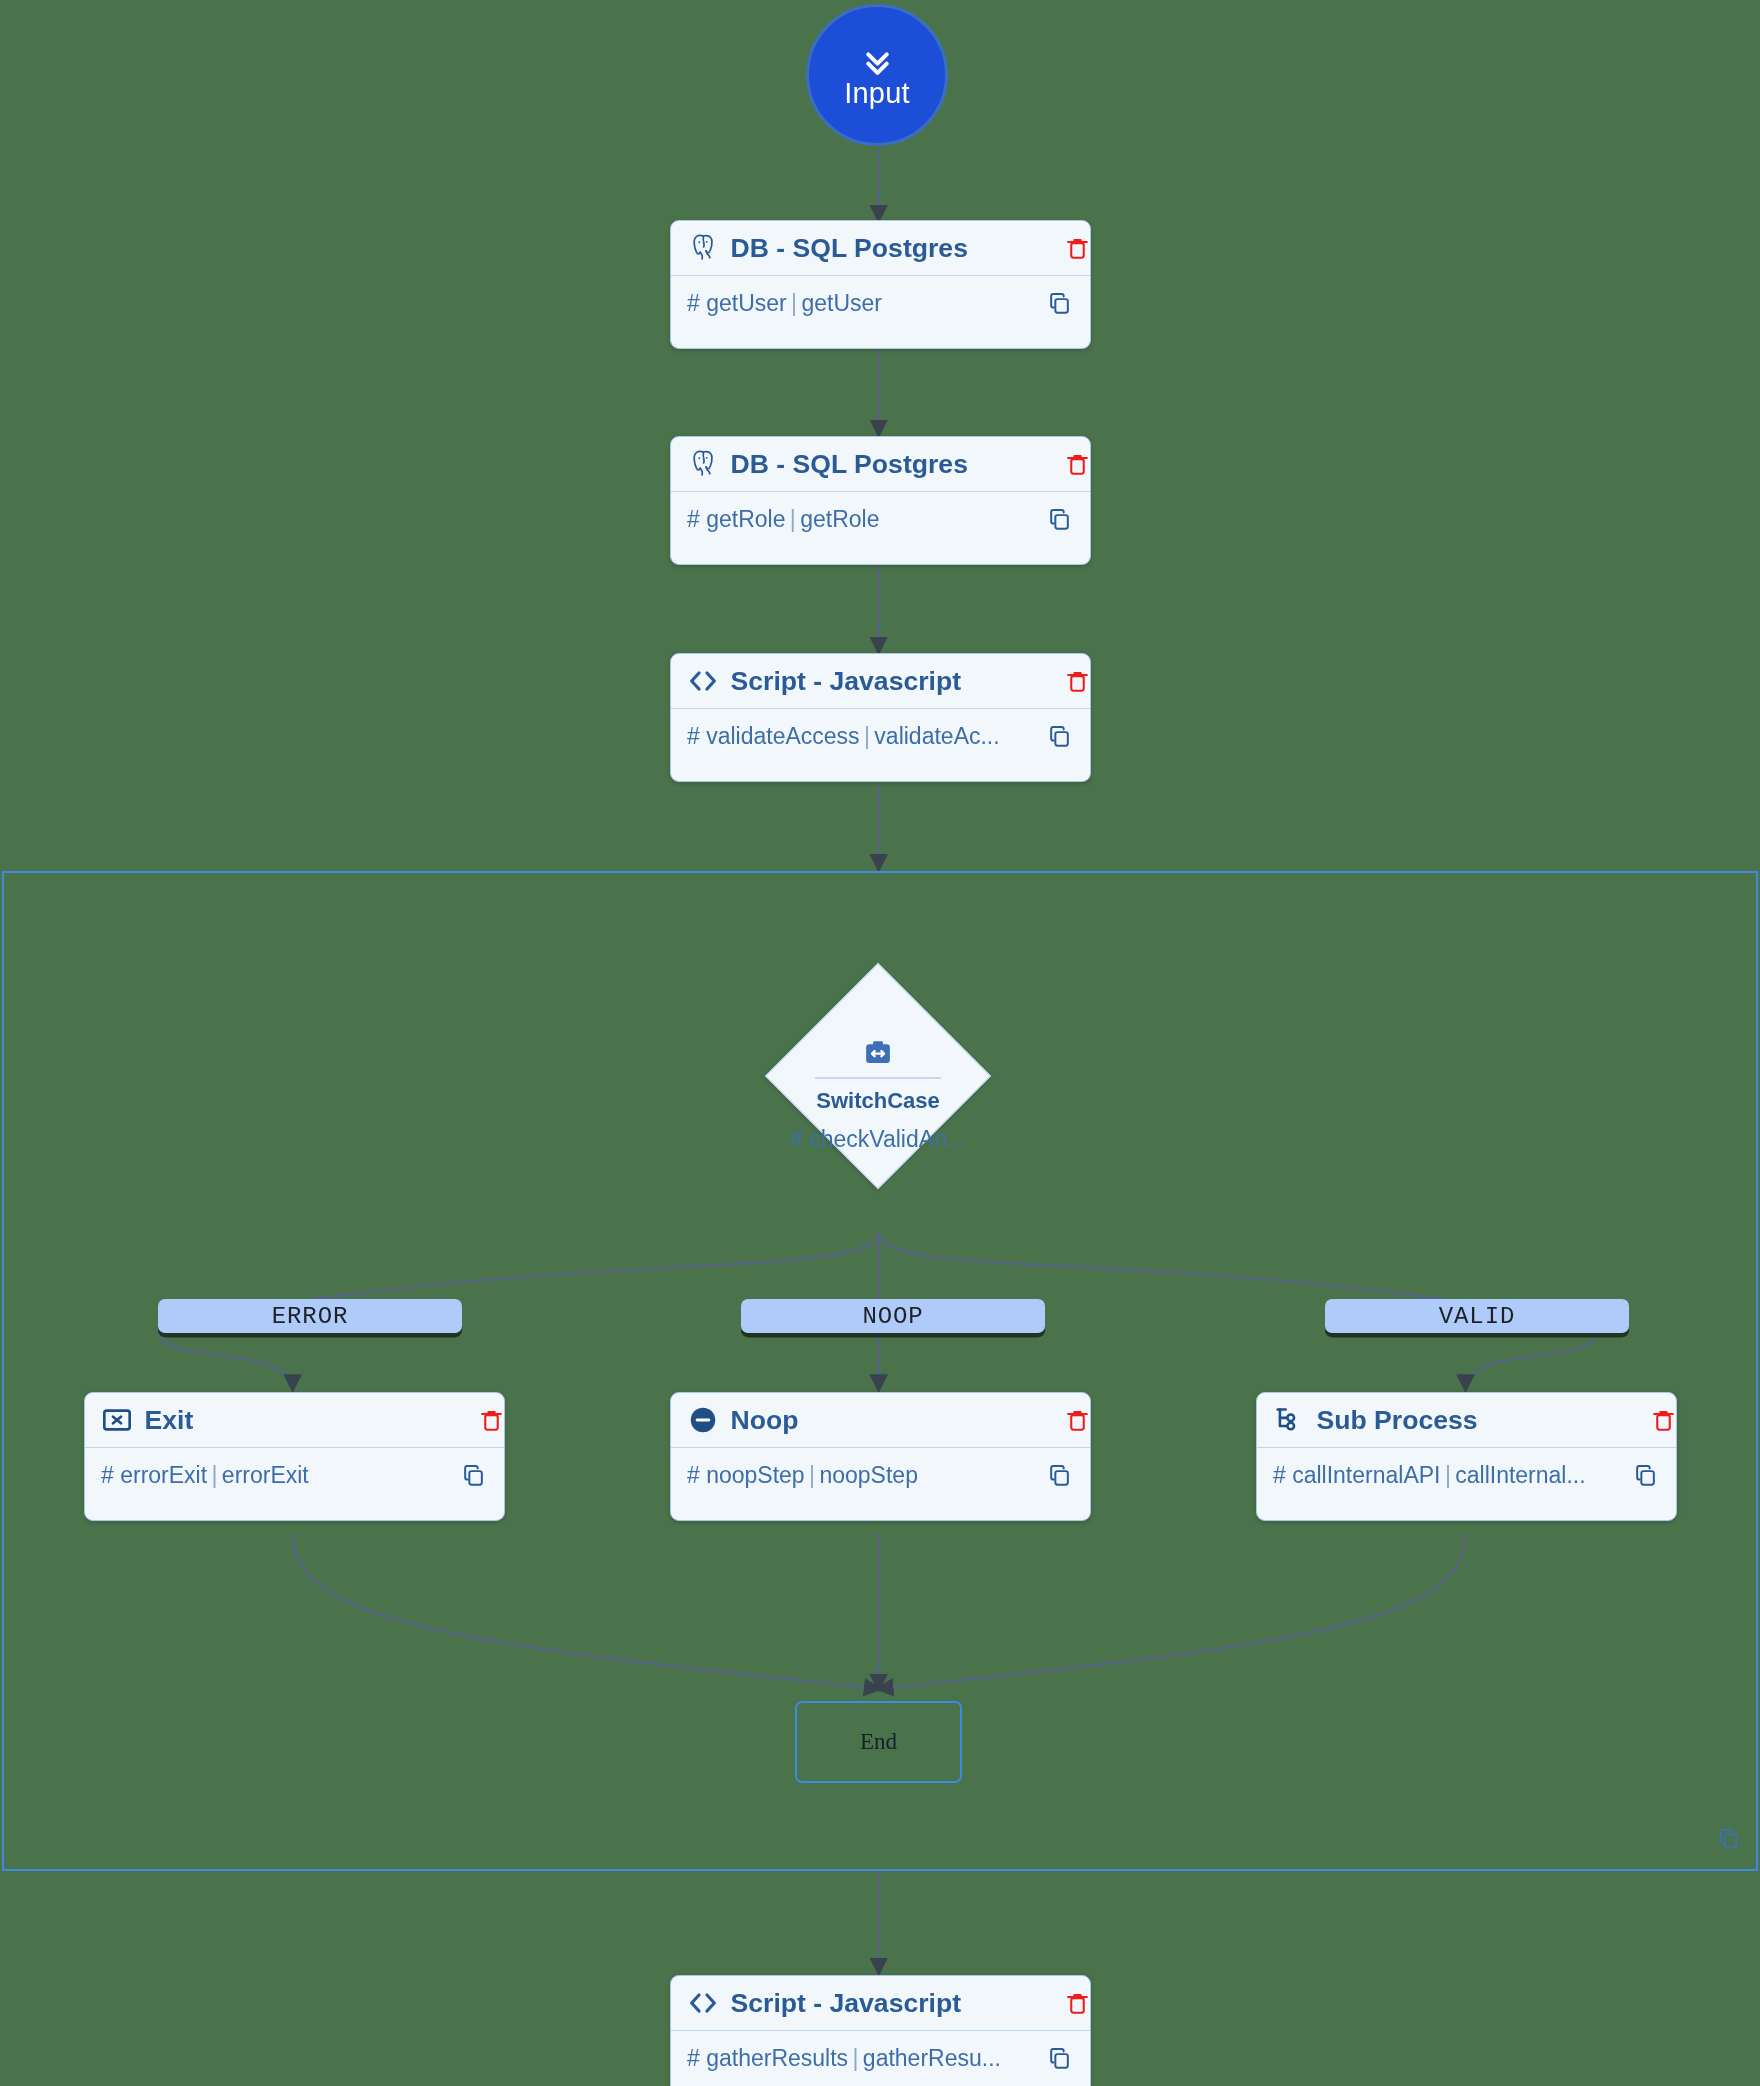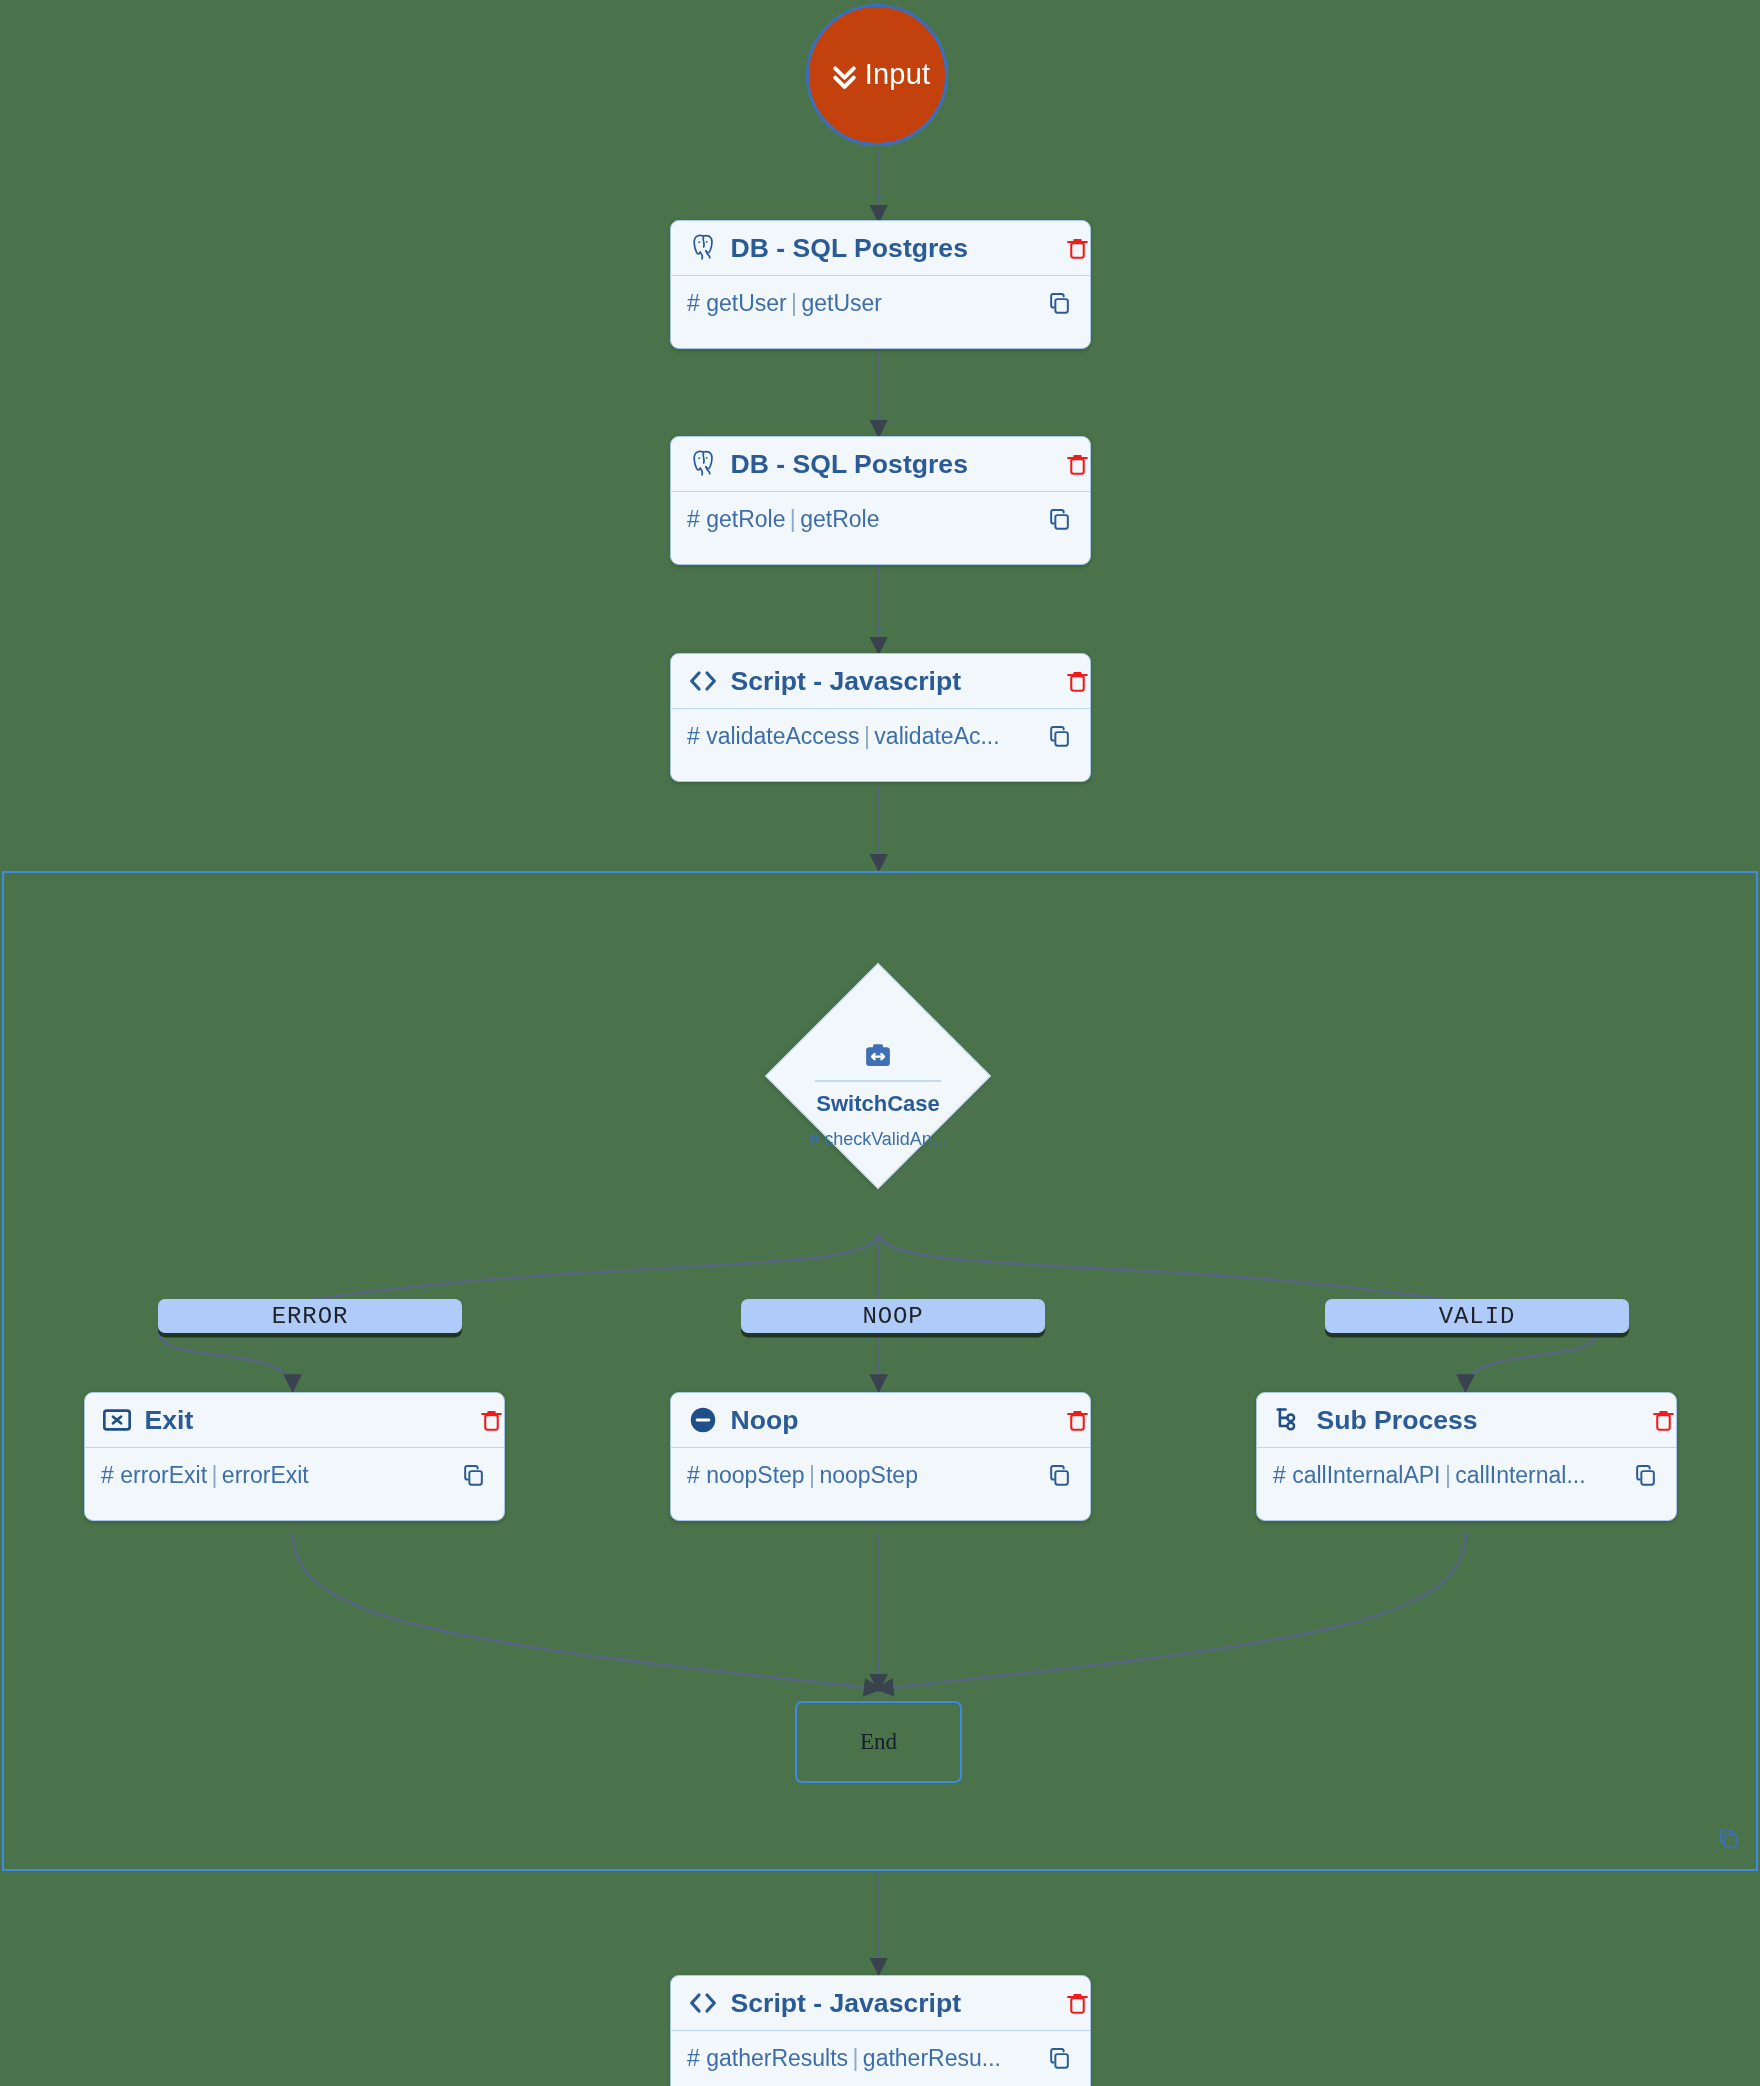--- a/index.html
+++ b/index.html
@@ -22,25 +22,25 @@
     height: 2086px;
     pointer-events: none;
   }
 
   
   .input-node {
     position: absolute;
     left: 806px; top: 3.5px;
     width: 142px; height: 142px;
     border-radius: 50%;
-    background: #c2410c;
+    background: #1d4ed8;
     border: 3.5px solid #3a6fbf;
     box-sizing: border-box;
     display: flex;
-    flex-direction: row;
+    flex-direction: column;
     align-items: center;
     justify-content: center;
     gap: 0;
     z-index: 5;
   }
   .input-node .chev { width: 41px; height: 37px; display:block; }
   .input-label {
     color: #ffffff;
     font-size: 29px;
     line-height: 1;
@@ -167,21 +167,21 @@
     margin: 8.9px 0 10.6px 0;
   }
   .diamond-title {
     color: #2a5b96;
     font-size: 22px;
     font-weight: bold;
     line-height: 1;
   }
   .diamond-sub {
     color: #3d6ea8;
-    font-size: 18px;
+    font-size: 23px;
     margin-top: 14px;
     white-space: nowrap;
   }
 
   
   .pill {
     position: absolute;
     height: 34px;
     border-radius: 7px;
     background: #aecbfa;

